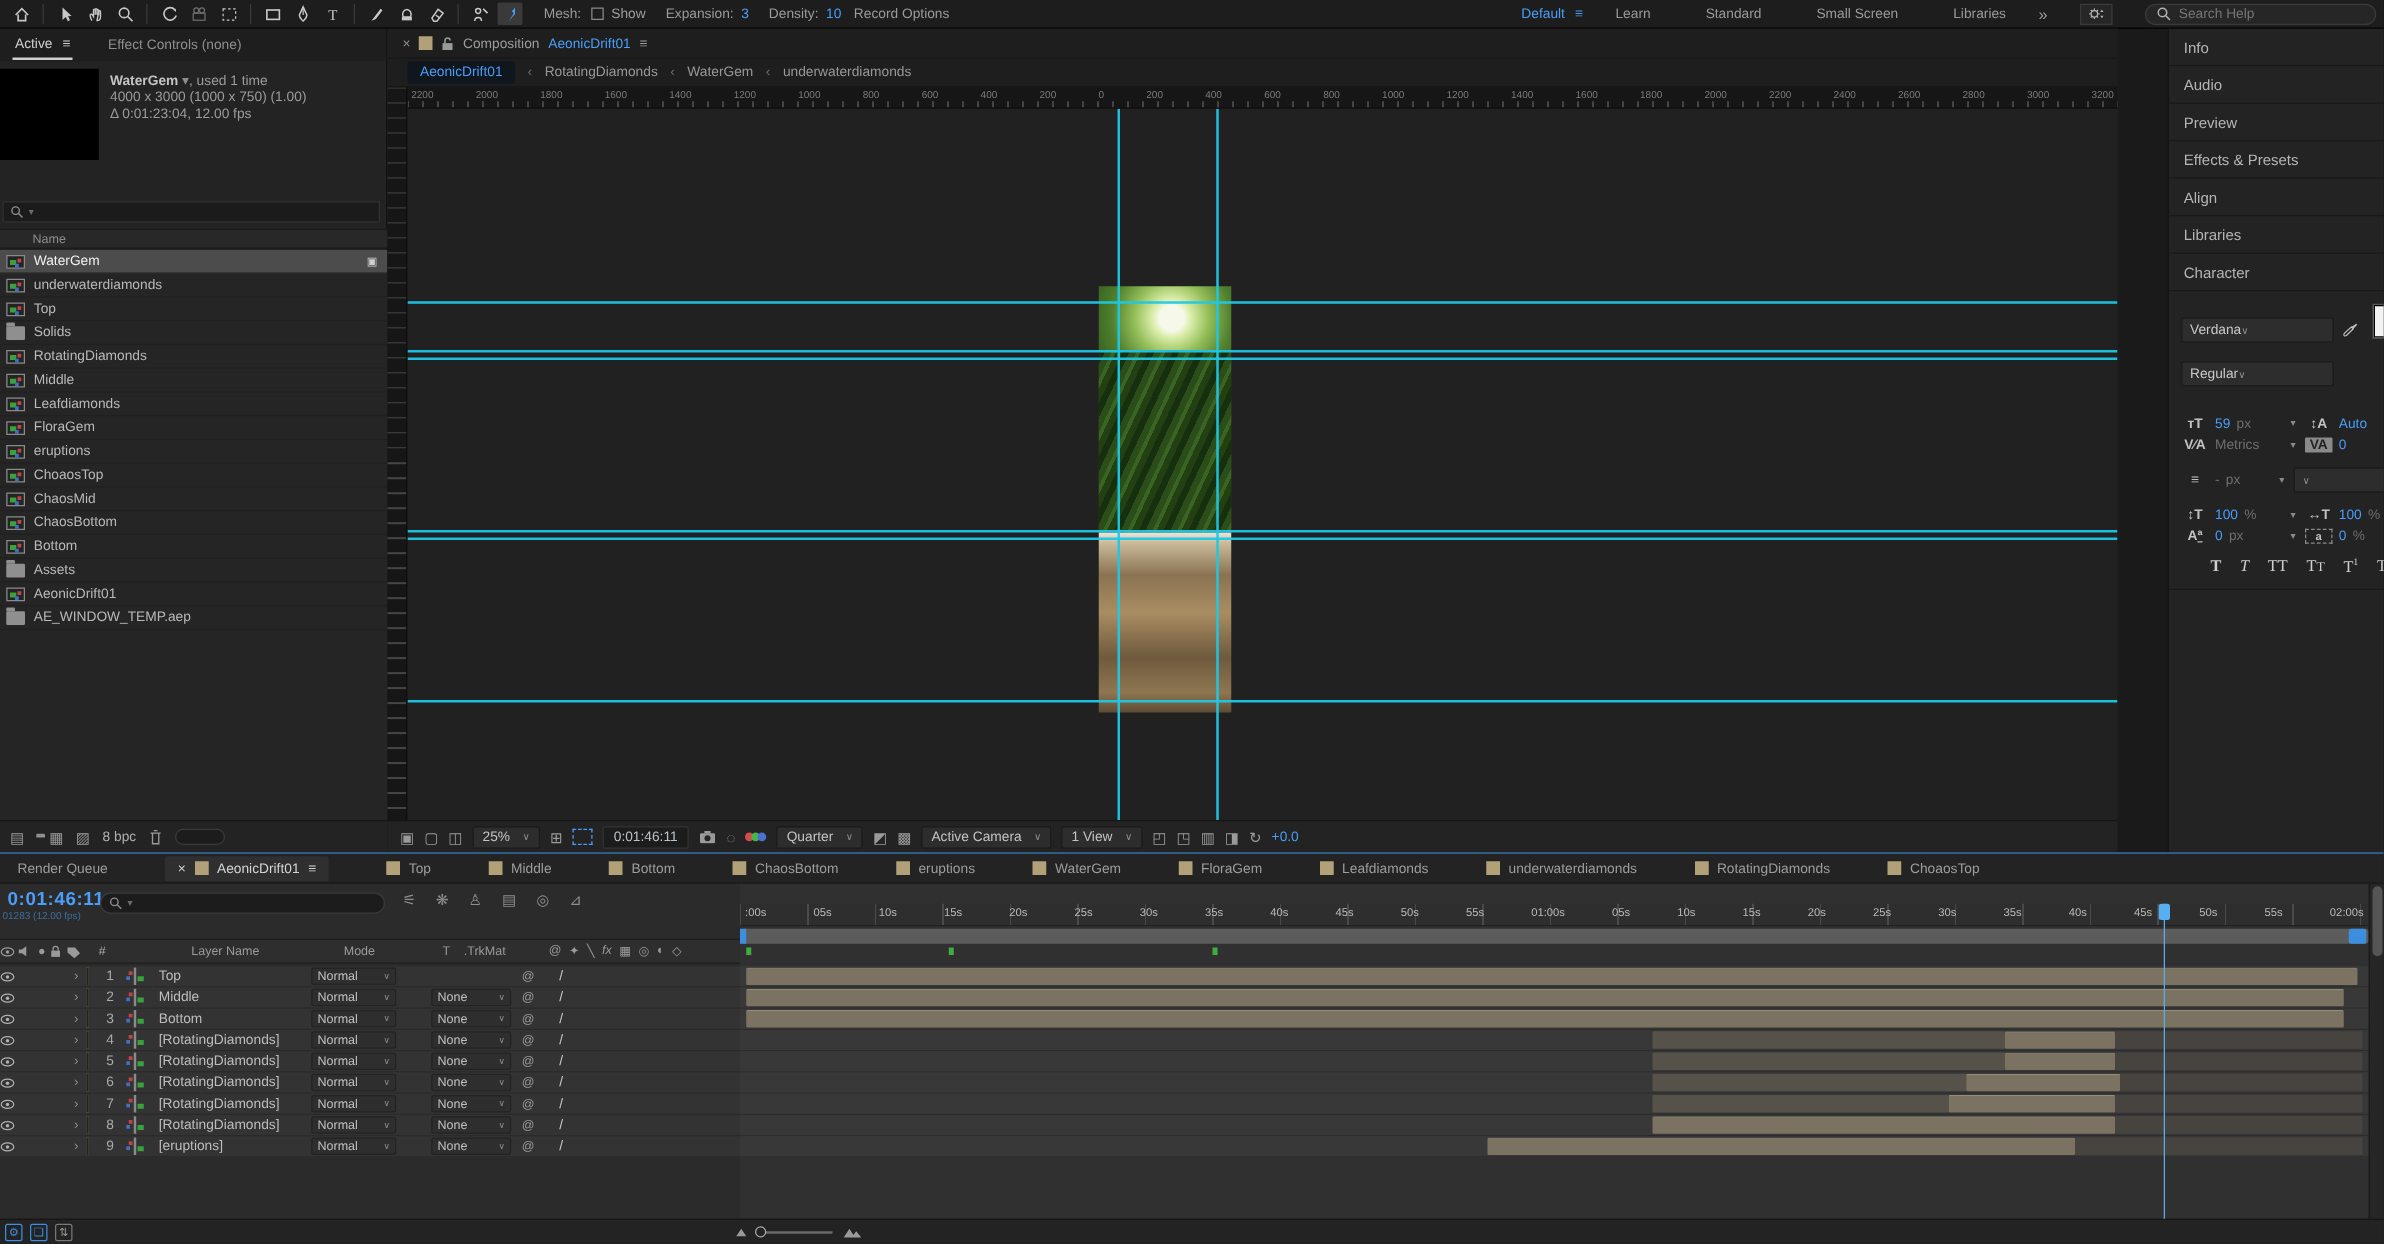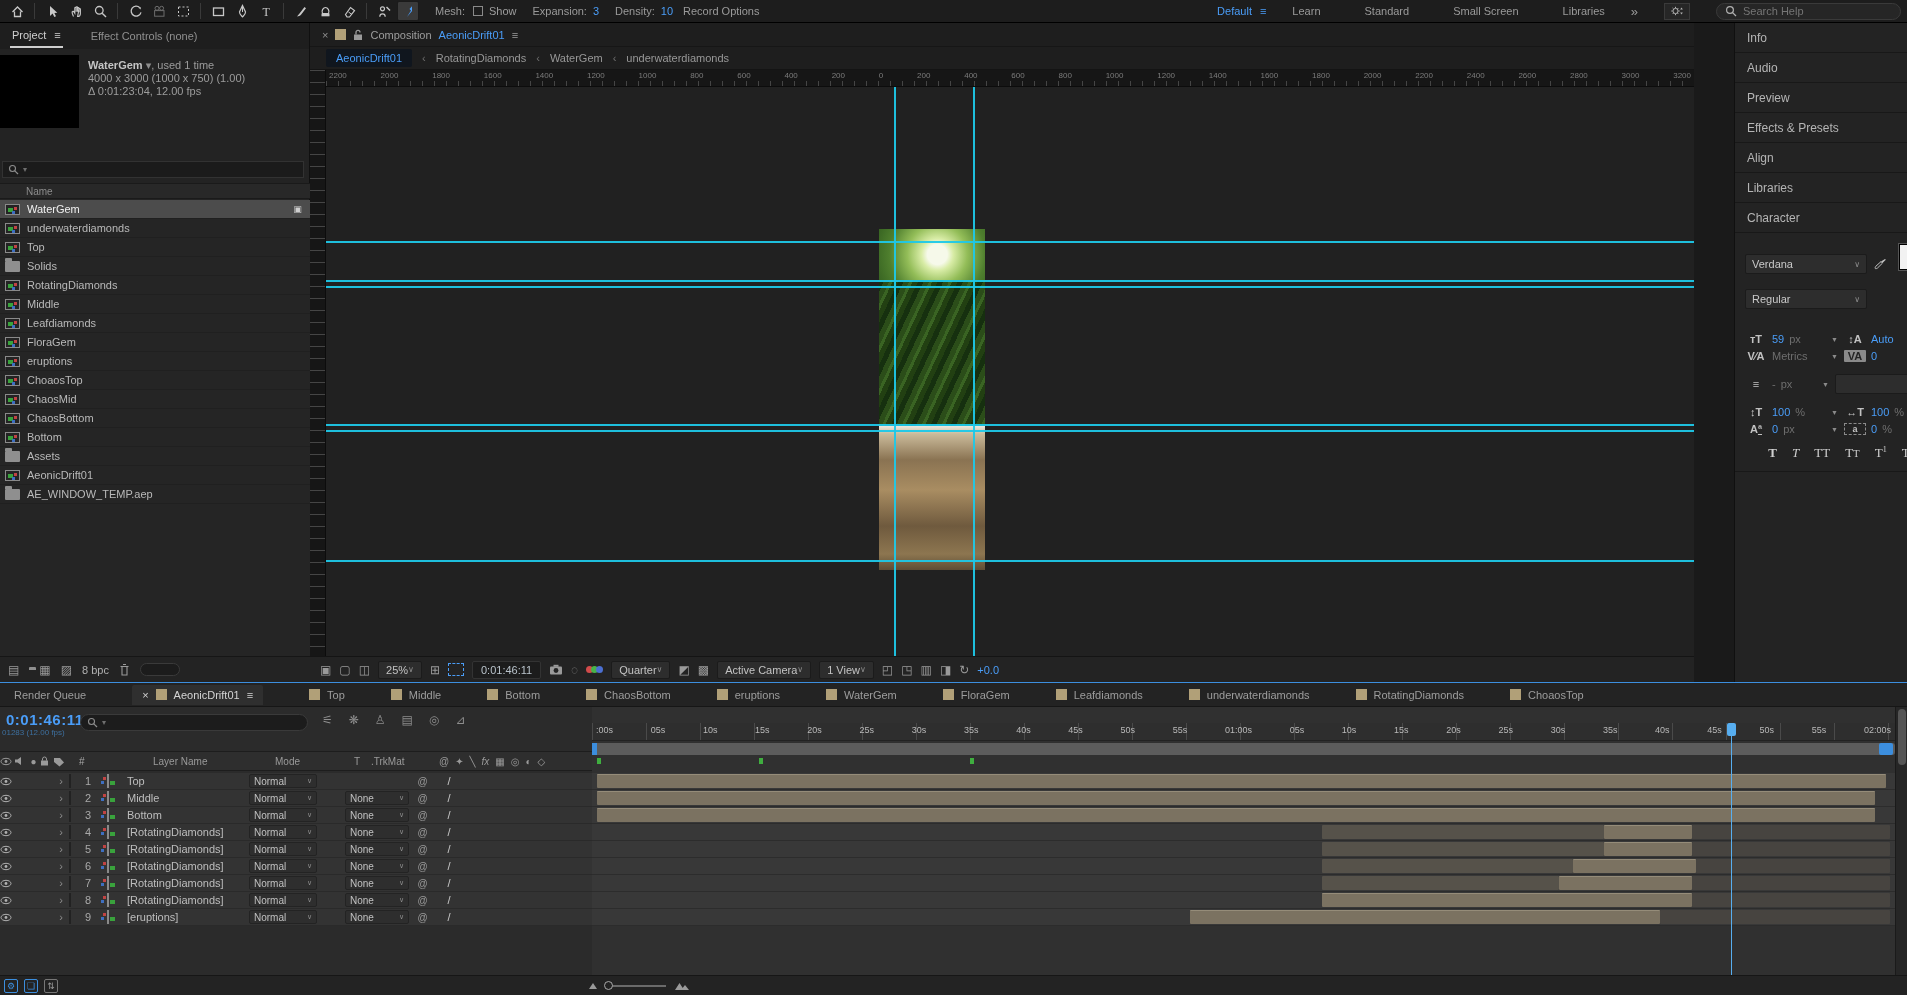--- a/index.html
+++ b/index.html
@@ -62,34 +62,34 @@
   #v-ruler{position:absolute;left:0;top:47px;width:16px;bottom:26px;background:#161616;border-right:1px solid #0c0c0c;
     background-image:repeating-linear-gradient(180deg,#454545 0 1px,transparent 1px 12px);background-size:5px 100%;background-repeat:repeat}
   #viewport{position:absolute;left:16px;top:64px;right:0;bottom:26px;background:#212121;overflow:hidden}
   .guide-h{position:absolute;left:0;right:0;height:2px;background:#1fc8e8;opacity:.95}
   .guide-v{position:absolute;top:0;bottom:0;width:2px;background:#1fc8e8;opacity:.95}
   .compimg{position:absolute;left:553px;width:106px}
   #img-top{top:142px;height:51px;background:radial-gradient(circle at 55% 50%,#f6f9ea 0 10px,#d8eca6 16px,#93bd58 30px,#4f7f2e 48px,#2f5a1d 70px)}
   #img-mid{top:193px;height:146px;background:repeating-linear-gradient(115deg,#16300f 0 5px,#2b4d19 5px 10px,#3a6423 10px 13px,#224012 13px 18px),#274616}
   #img-bot{top:339px;height:144px;background:linear-gradient(180deg,#ece8de 0,#cbbb9b 8px,#8a7352 34px,#a98d62 64px,#6f5a3e 100px,#8d7650 128px,#5e4c34 144px)}
   #viewer-toolbar{position:absolute;left:0;bottom:0;width:100%;height:26px;background:#232323;border-top:1px solid #141414;display:flex;align-items:center;gap:8px;padding:0 10px;color:#a8a8a8}
-  .vsel{height:18px;background:#2d2d2d;border:1px solid #1b1b1b;border-radius:2px;display:flex;align-items:center;gap:0;padding:0 7px;color:#c3c3c3}
+  .vsel{height:18px;background:#2d2d2d;border:1px solid #1b1b1b;border-radius:2px;display:flex;align-items:center;gap:10px;padding:0 7px;color:#c3c3c3}
   .vtc{height:18px;background:#1c1c1c;border:1px solid #333;border-radius:2px;display:flex;align-items:center;padding:0 8px;color:#b9c3cb}
   .roi{width:16px;height:13px;border:1px dashed #4a9df8}
   .rgbdots{display:flex}
   .rgbdots i{width:7px;height:7px;border-radius:50%;display:block}
   .caret{font-size:8px;color:#8d8d8d}
   .gl{font-size:12px;color:#9a9a9a}
 
   
   #right{position:absolute;left:1734px;top:23px;width:213px;height:659px;background:#232323;border-left:1px solid #101010}
   .rp-sec{height:30px;display:flex;align-items:center;padding:0 12px;border-bottom:1px solid #181818;color:#b5b5b5;font-size:12px;justify-content:space-between}
   #char-body{border-bottom:1px solid #181818;padding:6px 0 8px}
   .ch-row{display:flex;align-items:center;margin:5px 10px;gap:6px}
-  .sel{height:20px;background:#2d2d2d;border:1px solid #1b1b1b;border-radius:2px;display:flex;align-items:center;justify-content:space-between;padding:0 6px;color:#c9c9c9}
+  .sel{height:20px;background:#2d2d2d;border:1px solid #1b1b1b;border-radius:2px;display:flex;align-items:center;padding:0 6px;color:#c9c9c9}
   .mini{display:flex;align-items:center;gap:5px;width:94px}
   .mini .ic{color:#c2c2c2;font-weight:bold;font-size:11px;width:22px;text-align:center}
   .stp{font-size:7px;color:#8a8a8a;margin-left:auto}
   #swatches{position:relative;width:44px;height:40px;flex:0 0 auto}
   #fill-sw{position:absolute;left:6px;top:0;width:26px;height:26px;background:#f2f2f2;border:1px solid #000;box-shadow:0 0 0 1px #555}
   #stroke-sw{position:absolute;right:0;bottom:0;width:22px;height:22px;background:#fff;border:1px solid #000;box-shadow:0 0 0 1px #555;overflow:hidden}
   #stroke-sw::before{content:'';position:absolute;left:-4px;top:9px;width:34px;height:3px;background:#d23b3b;transform:rotate(-45deg)}
   #swap-ic{position:absolute;right:-2px;top:-4px;color:#bdbdbd;font-size:10px}
   #bw-sw{position:absolute;left:-14px;bottom:2px;width:14px;height:12px;background:#fff;border:1px solid #444}
   #bw-sw::before{content:'';position:absolute;inset:0 0 5px 0;background:#111}
@@ -279,21 +279,21 @@
             <line x1="7.6" y1="7.6" x2="11" y2="11" stroke="#b0b0b0" stroke-width="1.3"></line>
           </svg>
         <input placeholder="Search Help" style="">
       </span>
     </div>
   </div>
 
   <div id="left">
     <div class="ptabs">
       <span class="ptab on flex" style="gap:8px">
-        <span>Project</span>
+        <span>Active</span>
         <span>≡</span>
       </span>
       <span class="ptab">Effect Controls (none)</span>
     </div>
     <div id="pv-thumb"></div>
     <div id="pv-info">
       <div><b>WaterGem</b><span style="color:#8d8d8d"> ▾</span><span>, used 1 time</span></div>
       <div>4000 x 3000  (1000 x 750) (1.00)</div>
       <div>Δ 0:01:23:04, 12.00 fps</div>
     </div>

